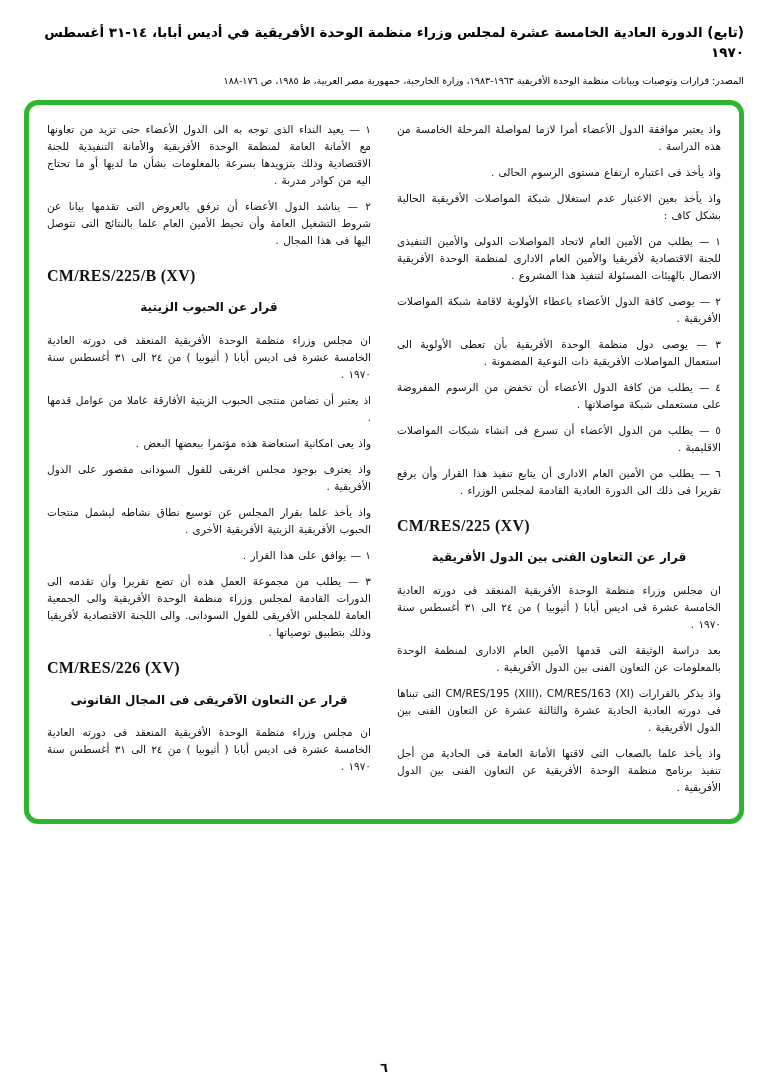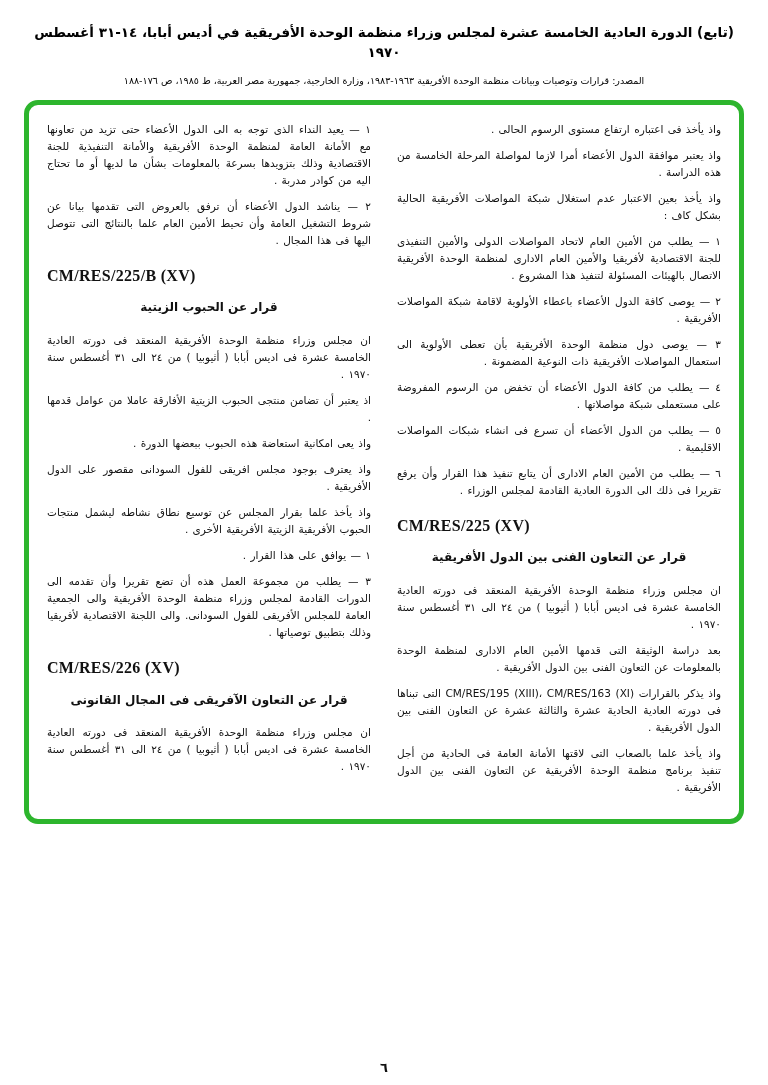--- a/index.html
+++ b/index.html
@@ -13,21 +13,21 @@
     position: relative;
   }
   .page {
     width: 768px;
     min-height: 1085px;
     padding: 22px 24px 10px 24px;
     display: flex;
     flex-direction: column;
   }
   
-  .header { text-align: center; direction: rtl; }
+  .header { direction: rtl; }
   .header-title {
     font-size: 13.5px;
     font-weight: bold;
     line-height: 1.5;
     color: #000000;
   }
   .header-source {
     font-size: 9.5px;
     margin-top: 12px;
     color: #000000;
@@ -88,22 +88,22 @@
 
   <div class="header">
     <div class="header-title">(تابع) الدورة العادية الخامسة عشرة لمجلس وزراء منظمة الوحدة الأفريقية في أديس أبابا، ١٤-٣١ أغسطس ١٩٧٠</div>
     <div class="header-source">المصدر: قرارات وتوصيات وبيانات منظمة الوحدة الأفريقية ١٩٦٣-١٩٨٣، وزارة الخارجية، جمهورية مصر العربية، ط ١٩٨٥، ص ١٧٦-١٨٨</div>
   </div>
 
   <div class="frame">
     <div class="columns">
 
       <div class="col">
+        <p class="para">واذ يعتبر موافقة الدول الأعضاء أمرا لازما لمواصلة المرحلة الخامسة من هذه الدراسة .</p>
         <p class="para">واذ يأخذ فى اعتباره ارتفاع مستوى الرسوم الحالى .</p>
-        <p class="para">واذ يعتبر موافقة الدول الأعضاء أمرا لازما لمواصلة المرحلة الخامسة من هذه الدراسة .</p>
         <p class="para">واذ يأخذ بعين الاعتبار عدم استغلال شبكة المواصلات الأفريقية الحالية بشكل كاف :</p>
         <p class="para">١ — يطلب من الأمين العام لاتحاد المواصلات الدولى والأمين التنفيذى للجنة الاقتصادية لأفريقيا والأمين العام الادارى لمنظمة الوحدة الأفريقية الاتصال بالهيئات المسئولة لتنفيذ هذا المشروع .</p>
         <p class="para">٢ — يوصى كافة الدول الأعضاء باعطاء الأولوية لاقامة شبكة المواصلات الأفريقية .</p>
         <p class="para">٣ — يوصى دول منظمة الوحدة الأفريقية بأن تعطى الأولوية الى استعمال المواصلات الأفريقية ذات النوعية المضمونة .</p>
         <p class="para">٤ — يطلب من كافة الدول الأعضاء أن تخفض من الرسوم المفروضة على مستعملى شبكة مواصلاتها .</p>
         <p class="para">٥ — يطلب من الدول الأعضاء أن تسرع فى انشاء شبكات المواصلات الاقليمية .</p>
         <p class="para">٦ — يطلب من الأمين العام الادارى أن يتابع تنفيذ هذا القرار وأن يرفع تقريرا فى ذلك الى الدورة العادية القادمة لمجلس الوزراء .</p>
         <h3 class="rescode">CM/RES/225 (XV)</h3>
         <h4 class="restitle">قرار عن التعاون الفنى بين الدول الأفريقية</h4>
         <p class="para">ان مجلس وزراء منظمة الوحدة الأفريقية المنعقد فى دورته العادية الخامسة عشرة فى اديس أبابا ( أثيوبيا ) من ٢٤ الى ٣١ أغسطس سنة ١٩٧٠ .</p>
@@ -112,21 +112,21 @@
         <p class="para">واذ يأخذ علما بالصعاب التى لاقتها الأمانة العامة فى الحادية من أجل تنفيذ برنامج منظمة الوحدة الأفريقية عن التعاون الفنى بين الدول الأفريقية .</p>
       </div>
 
       <div class="col">
         <p class="para">١ — يعيد النداء الذى توجه به الى الدول الأعضاء حتى تزيد من تعاونها مع الأمانة العامة لمنظمة الوحدة الأفريقية والأمانة التنفيذية للجنة الاقتصادية وذلك بتزويدها بسرعة بالمعلومات بشأن ما لديها أو ما تحتاج اليه من كوادر مدربة .</p>
         <p class="para">٢ — يناشد الدول الأعضاء أن ترفق بالعروض التى تقدمها بيانا عن شروط التشغيل العامة وأن تحيط الأمين العام علما بالنتائج التى تتوصل اليها فى هذا المجال .</p>
         <h3 class="rescode">CM/RES/225/B (XV)</h3>
         <h4 class="restitle">قرار عن الحبوب الزيتية</h4>
         <p class="para">ان مجلس وزراء منظمة الوحدة الأفريقية المنعقد فى دورته العادية الخامسة عشرة فى اديس أبابا ( أثيوبيا ) من ٢٤ الى ٣١ أغسطس سنة ١٩٧٠ .</p>
         <p class="para">اذ يعتبر أن تضامن منتجى الحبوب الزيتية الأفارقة عاملا من عوامل قدمها .</p>
-        <p class="para">واذ يعى امكانية استعاضة هذه الحبوب ببعضها الدورة .</p>
+        <p class="para">واذ يعى امكانية استعاضة هذه مؤتمرا ببعضها البعض .</p>
         <p class="para">واذ يعترف بوجود مجلس افريقى للفول السودانى مقصور على الدول الأفريقية .</p>
         <p class="para">واذ يأخذ علما بقرار المجلس عن توسيع نطاق نشاطه ليشمل منتجات الحبوب الأفريقية الزيتية الأفريقية الأخرى .</p>
         <p class="para">١ — يوافق على هذا القرار .</p>
         <p class="para">٣ — يطلب من مجموعة العمل هذه أن تضع تقريرا وأن تقدمه الى الدورات القادمة لمجلس وزراء منظمة الوحدة الأفريقية والى الجمعية العامة للمجلس الأفريقى للفول السودانى. والى اللجنة الاقتصادية لأفريقيا وذلك بتطبيق توصياتها .</p>
         <h3 class="rescode">CM/RES/226 (XV)</h3>
         <h4 class="restitle">قرار عن التعاون الآفريقى فى المجال القانونى</h4>
         <p class="para">ان مجلس وزراء منظمة الوحدة الأفريقية المنعقد فى دورته العادية الخامسة عشرة فى اديس أبابا ( أثيوبيا ) من ٢٤ الى ٣١ أغسطس سنة ١٩٧٠ .</p>
       </div>
 
     </div>

